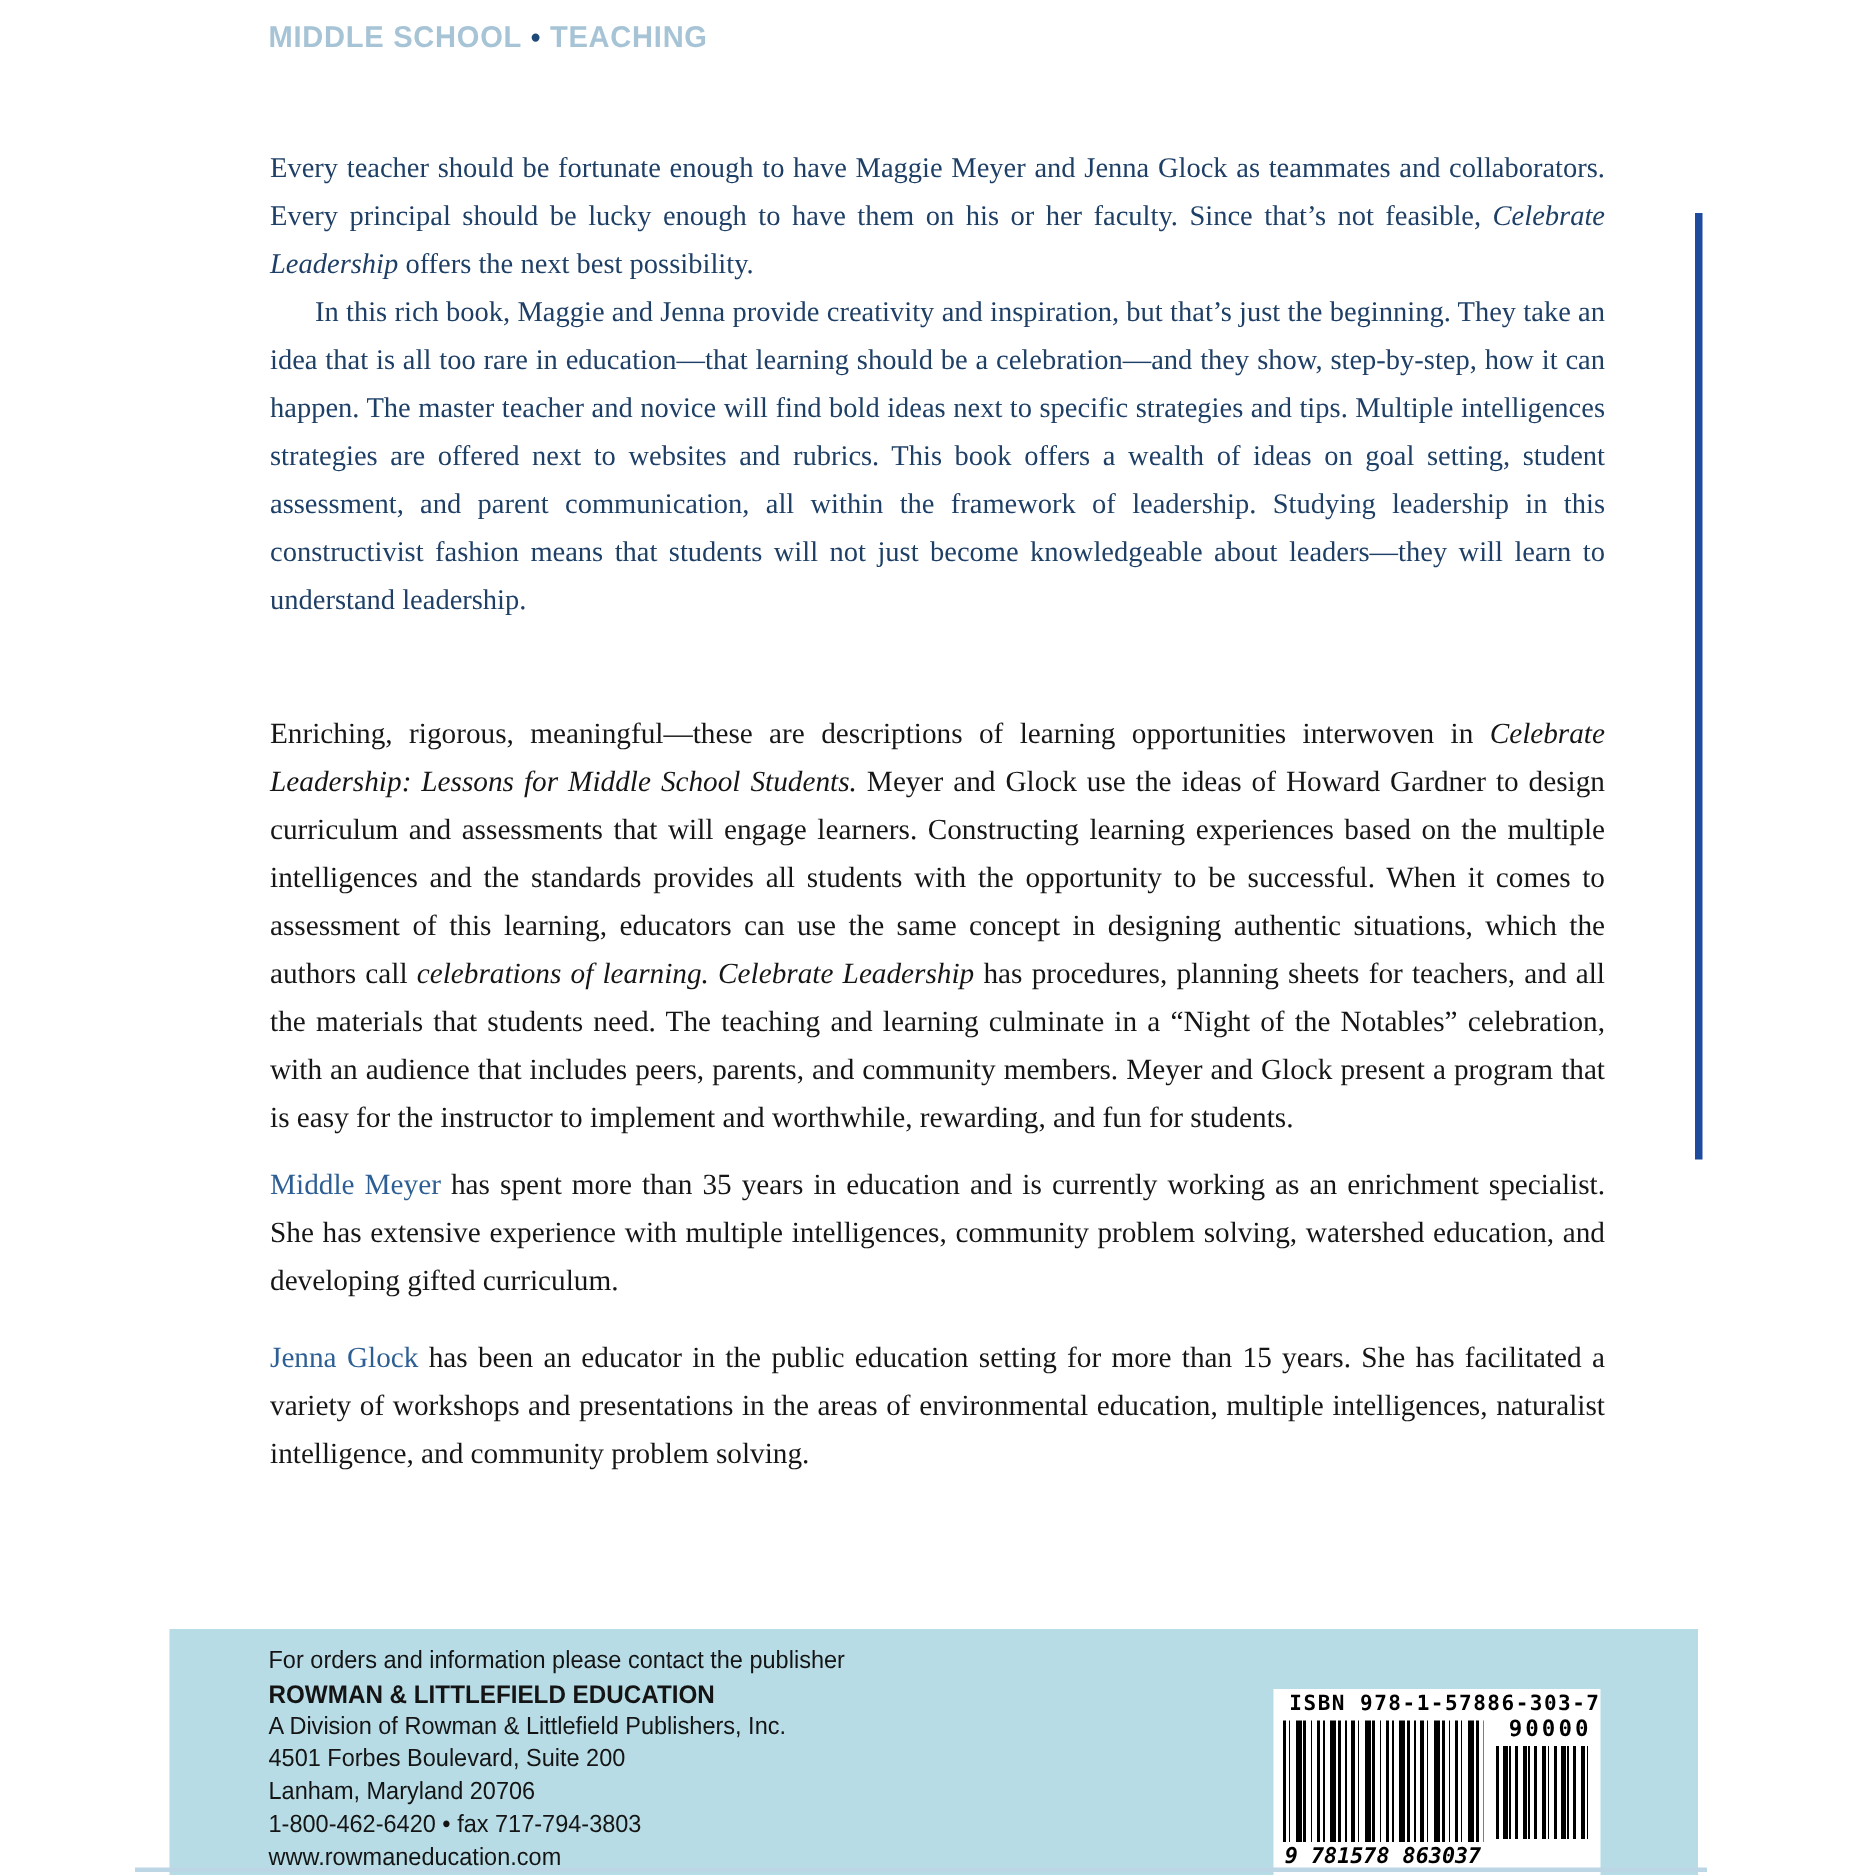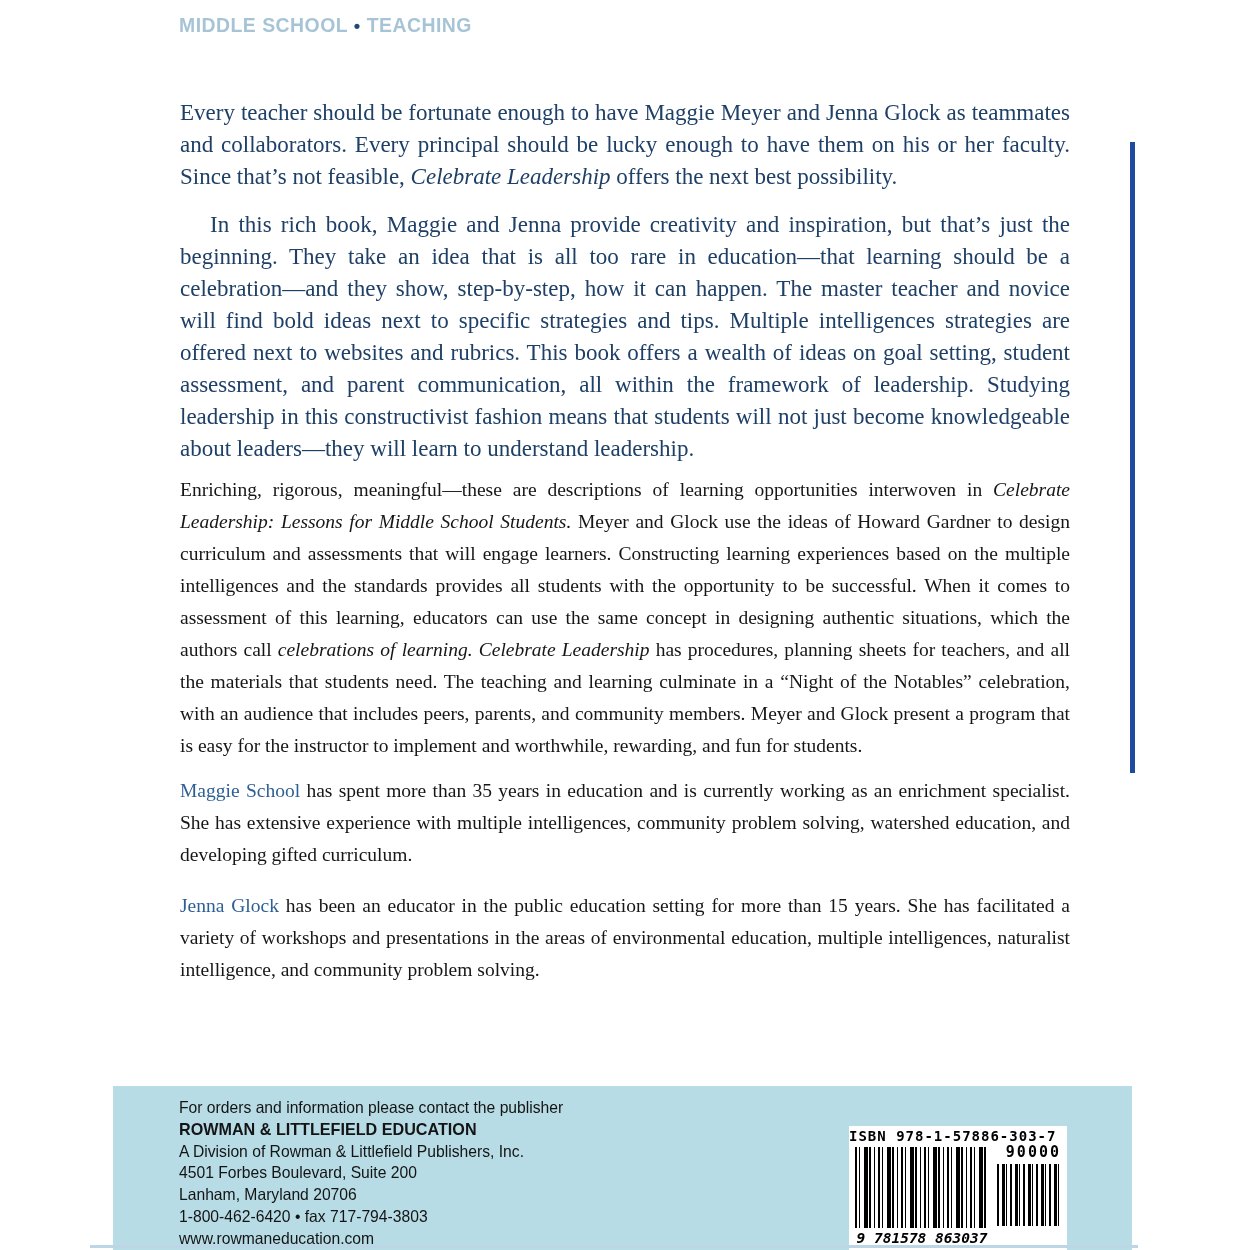--- a/index.html
+++ b/index.html
@@ -34,24 +34,24 @@
   .category-header .dot{color:var(--header-dot);padding:0 6px;font-size:19px;}
   
   .attribution{
     position:absolute;left:180px;top:68px;width:890px;
     font-size:20px;font-style:italic;font-weight:700;
     color:var(--accent-navy);
   }
   .quote{
     position:absolute;left:180px;top:97px;width:890px;
     color:var(--accent-navy);
-    font-size:23px;line-height:32px;
+    font-size:19px;line-height:32px;
     text-align:justify;hyphens:auto;
   }
-  .quote p.indent{text-indent:30px;margin-top:16px;}
+  .quote p.indent{text-indent:30px;}
   
   .desc{
     position:absolute;left:180px;top:435px;width:890px;
     font-size:19.5px;line-height:32px;
     text-align:justify;hyphens:auto;
     color:var(--text-black);
     margin-top:39px;
   }
   .bio{
     position:absolute;left:180px;width:890px;
@@ -88,21 +88,21 @@
     color:var(--cover-credit-blue);
     margin-top:3px;
   }
   
   .barcode{
     position:absolute;left:736px;top:40px;width:218px;height:126px;
     background:#fff;
   }
   .isbn-label{
     position:absolute;left:0;top:2px;width:100%;
-    text-align:left;
+    text-align:right;
     font-family:"DejaVu Sans Mono", monospace;
     font-size:14px;letter-spacing:1px;font-weight:700;color:#000;
     white-space:nowrap;
   }
   .bars-main{
     position:absolute;left:6px;top:21px;width:134px;height:85px;
     background:repeating-linear-gradient(90deg,
       #000 0 2px,#fff 2px 4px,
       #000 4px 5px,#fff 5px 9px,
       #000 9px 13px,#fff 13px 14px,
@@ -147,21 +147,21 @@
   </div>
 
 
   <div class="quote">
     <p><span>Every teacher should be fortunate enough to have Maggie Meyer and Jenna Glock as teammates and collaborators. Every principal should be lucky enough to have them on his or her faculty. Since that’s not feasible, </span><span class="seg-em">Celebrate Leadership</span><span> offers the next best possibility.</span></p>
     <p class="indent"><span>In this rich book, Maggie and Jenna provide creativity and inspiration, but that’s just the beginning. They take an idea that is all too rare in education—that learning should be a celebration—and they show, step-by-step, how it can happen. The master teacher and novice will find bold ideas next to specific strategies and tips. Multiple intelligences strategies are offered next to websites and rubrics. This book offers a wealth of ideas on goal setting, student assessment, and parent communication, all within the framework of leadership. Studying leadership in this constructivist fashion means that students will not just become knowledgeable about leaders—they will learn to understand leadership.</span></p>
   </div>
 
   <div class="desc"><span>Enriching, rigorous, meaningful—these are descriptions of learning opportunities interwoven in </span><span class="seg-em">Celebrate Leadership: Lessons for Middle School Students.</span><span> Meyer and Glock use the ideas of Howard Gardner to design curriculum and assessments that will engage learners. Constructing learning experiences based on the multiple intelligences and the standards provides all students with the opportunity to be successful. When it comes to assessment of this learning, educators can use the same concept in designing authentic situations, which the authors call </span><span class="seg-em">celebrations of learning. Celebrate Leadership</span><span> has procedures, planning sheets for teachers, and all the materials that students need. The teaching and learning culminate in a “Night of the Notables” celebration, with an audience that includes peers, parents, and community members. Meyer and Glock present a program that is easy for the instructor to implement and worthwhile, rewarding, and fun for students.</span></div>
 
-  <div class="bio bio-1"><span class="seg-accent">Maggie School</span><span> has spent more than 35 years in education and is currently working as an enrichment specialist. She has extensive experience with multiple intelligences, community problem solving, watershed education, and developing gifted curriculum.</span></div>
+  <div class="bio bio-1"><span class="seg-accent">Middle Meyer</span><span> has spent more than 35 years in education and is currently working as an enrichment specialist. She has extensive experience with multiple intelligences, community problem solving, watershed education, and developing gifted curriculum.</span></div>
 
   <div class="bio bio-2"><span class="seg-accent">Jenna Glock</span><span> has been an educator in the public education setting for more than 15 years. She has facilitated a variety of workshops and presentations in the areas of environmental education, multiple intelligences, naturalist intelligence, and community problem solving.</span></div>
 
   <div class="spine-line"></div>
 
   <div class="publisher-box">
     <div class="pub-lines">
       <div>For orders and information please contact the publisher</div>
       <div class="pub-name">ROWMAN &amp; LITTLEFIELD EDUCATION</div>
       <div>A Division of Rowman &amp; Littlefield Publishers, Inc.</div>

